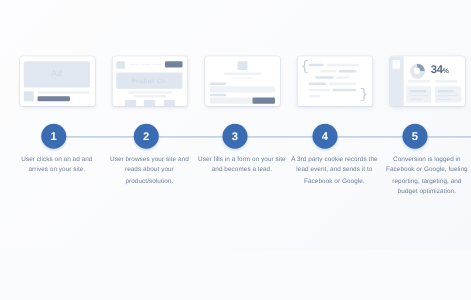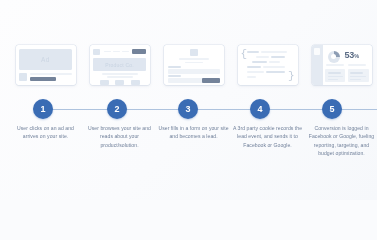--- a/index.html
+++ b/index.html
@@ -224,21 +224,21 @@
       </div>
     </div>
 
     <div class="step-col">
       <div class="card">
         <div class="c5-side">
           <div class="c5-sidesq"></div>
         </div>
         <div class="donut"></div>
         <div class="c5-metric">
-          <span>53</span><span class="pct">%</span>
+          <span>34</span><span class="pct">%</span>
         </div>
         <div class="bar pale" style="left:14px; top:19px; width:18px; height:1.6px;"></div>
         <div class="bar pale" style="left:36px; top:19px; width:18px; height:1.6px;"></div>
         <div class="c5-panel left">
           <div class="bar mid" style="left:2.5px; top:2.5px; width:13px; height:2.4px;"></div>
           <div class="bar pale" style="left:2.5px; top:6.5px; width:15px; height:1.6px; background:#e1e8f1;"></div>
           <div class="bar pale" style="left:2.5px; top:9.5px; width:10px; height:1.6px; background:#e1e8f1;"></div>
         </div>
         <div class="c5-panel right">
           <div class="bar mid" style="left:2.5px; top:2.5px; width:13px; height:2.4px;"></div>

